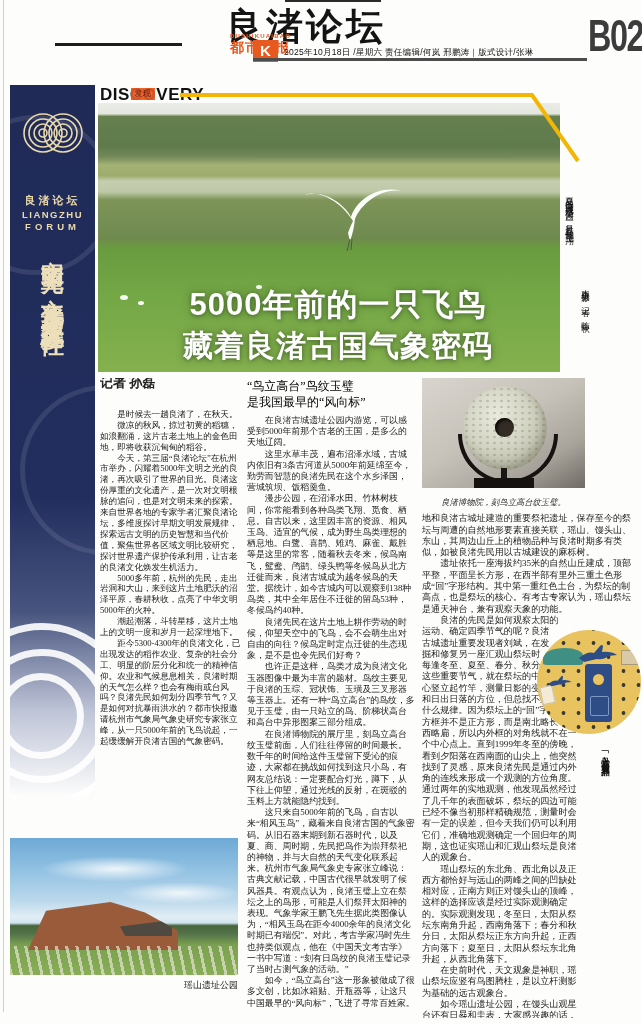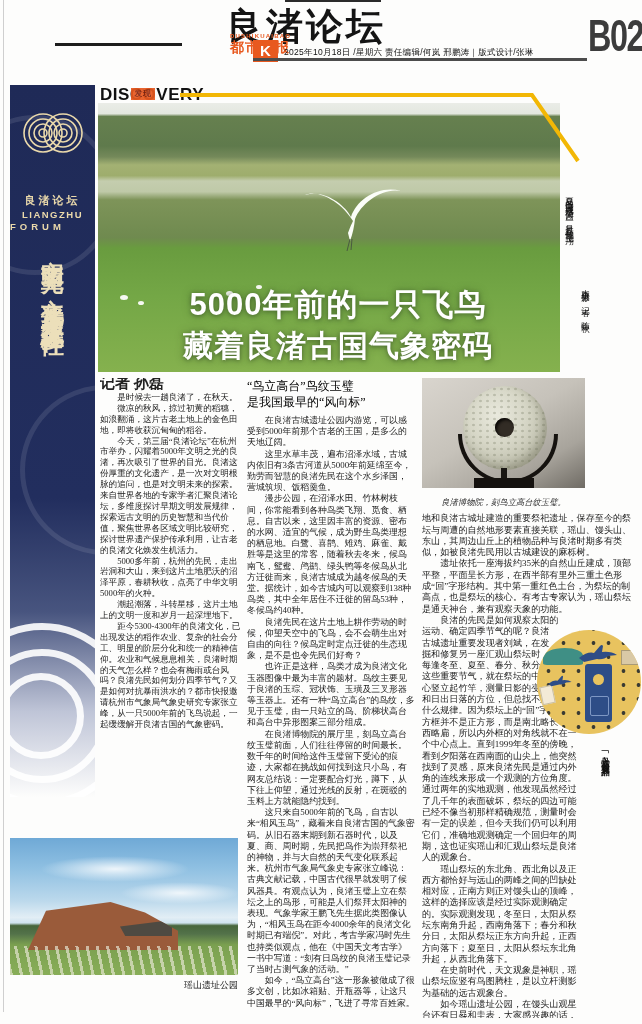--- a/index.html
+++ b/index.html
@@ -25,21 +25,21 @@
   #sidebar{left:10px;top:85px;width:85px;height:712px;overflow:hidden;
       background:linear-gradient(180deg,#1f2a57 0%,#222e5e 58%,rgba(40,55,105,.85) 74%,
       rgba(90,105,155,.38) 88%,rgba(255,255,255,0) 100%);}
   .ripple{position:absolute;border-radius:50%;border:7px solid rgba(255,255,255,.9);}
   .ripple.faint{border:5px solid rgba(255,255,255,.10);}
   #sb-logo{position:absolute;left:50%;top:22px;transform:translateX(-50%);}
   #sb-seal{position:absolute;left:0;top:108px;width:100%;text-align:center;
       font-family:"Liberation Serif",serif;font-size:11px;font-weight:700;color:#ead9ab;letter-spacing:3px;}
   #sb-latin1{position:absolute;left:0;top:124px;width:100%;text-align:center;font-size:9.5px;
       font-weight:700;color:#ead9ab;letter-spacing:1.5px;}
-  #sb-latin2{position:absolute;left:0;top:136px;width:100%;font-size:9.5px;
+  #sb-latin2{position:absolute;left:0;top:136px;width:100%;text-align:center;font-size:9.5px;
       font-weight:700;color:#ead9ab;letter-spacing:4px;}
   #sb-vtitle{position:absolute;left:50%;top:158px;transform:translateX(-50%);
       writing-mode:vertical-rl;text-orientation:upright;font-family:"Liberation Serif",serif;
       font-size:23px;font-weight:700;color:#ecdfba;letter-spacing:3px;line-height:1;}
   
   #discovery{left:100px;top:85px;font-size:17px;font-weight:800;color:#111;letter-spacing:.5px;}
   #discovery-badge{position:absolute;left:31px;top:3px;width:24px;height:12px;background:#e8591f;
       color:#7e2410;font-size:8px;font-weight:800;text-align:center;line-height:12px;opacity:.92;}
   #accent-line{left:95px;top:85px;width:547px;height:290px;pointer-events:none;z-index:4;}
   #hero{left:98px;top:103px;width:462px;height:269px;overflow:hidden;
@@ -53,21 +53,21 @@
   #headline .l1{font-size:31px;letter-spacing:1px;}
   #headline .l2{font-size:30px;letter-spacing:1px;}
   .vtext{writing-mode:vertical-rl;text-orientation:upright;font-size:8.5px;color:#111;
       letter-spacing:1.5px;line-height:1.3;}
   #hero-cap1{left:564px;top:190px;height:192px;}
   #hero-cap2{left:580px;top:283px;height:100px;}
   
   .col{line-height:1;}
   #col1{left:100px;top:378px;width:142px;height:457px;overflow:hidden;
       font-family:"Liberation Serif",serif;font-size:8.6px;line-height:10.9px;color:#222;}
-  #byline{font-size:15px;font-weight:700;margin-bottom:3px;}
+  #byline{font-size:13px;font-weight:700;margin-bottom:20px;}
   .para{margin:0;text-indent:2em;}
   .para.noind{text-indent:0;}
   #col2{left:247px;top:378px;width:168px;height:638px;overflow:hidden;
       font-family:"Liberation Serif",serif;font-size:8.9px;line-height:11.2px;color:#1c1c1c;}
   .subhead{font-size:12px;line-height:16px;font-weight:400;color:#000;text-indent:0;margin:0;}
   .subhead.after{margin-bottom:5px;}
   #col3{left:422px;top:378px;width:212px;height:640px;overflow:hidden;
       font-family:"Liberation Serif",serif;font-size:9.1px;line-height:11.3px;color:#1c1c1c;}
   
   #jade{width:163px;margin-bottom:5px;}
@@ -202,21 +202,21 @@
   <p class="para">5000多年前，杭州的先民，走出岩洞和大山，来到这片土地肥沃的沼泽平原，春耕秋收，点亮了中华文明5000年的火种。</p>
   <p class="para">潮起潮落，斗转星移，这片土地上的文明一度和岁月一起深埋地下。</p>
   <p class="para">距今5300-4300年的良渚文化，已出现发达的稻作农业、复杂的社会分工、明显的阶层分化和统一的精神信仰。农业和气候息息相关，良渚时期的天气怎么样？也会有梅雨或台风吗？良渚先民如何划分四季节气？又是如何对抗暴雨洪水的？都市快报邀请杭州市气象局气象史研究专家张立峰，从一只5000年前的飞鸟说起，一起缓缓解开良渚古国的气象密码。</p>
 </div>
 
 <div class="abs col" id="col2">
   <p class="subhead">“鸟立高台”鸟纹玉璧</p>
   <p class="subhead after">是我国最早的“风向标”</p>
   <p class="para">在良渚古城遗址公园内游览，可以感受到5000年前那个古老的王国，是多么的天地辽阔。</p>
   <p class="para">这里水草丰茂，遍布沼泽水域，古城内依旧有3条古河道从5000年前延绵至今，勤劳而智慧的良渚先民在这个水乡泽国，营城筑坝、饭稻羹鱼。</p>
-  <p class="para">漫步公园，在沼泽水田、竹林树枝间，你常能看到各种鸟类飞翔、觅食、栖息。自古以来，这里因丰富的资源、密布的水网、适宜的气候，成为野生鸟类理想的栖息地。白鹭、喜鹊、雉鸡、麻雀、戴胜等是这里的常客，随着秋去冬来，候鸟南飞，鸳鸯、鸬鹚、绿头鸭等冬候鸟从北方迁徙而来，良渚古城成为越冬候鸟的天堂。据统计，如今古城内可以观察到138种鸟类，其中全年居住不迁徙的留鸟53种，冬候鸟约40种。</p>
+  <p class="para">漫步公园，在沼泽水田、竹林树枝间，你常能看到各种鸟类飞翔、觅食、栖息。自古以来，这里因丰富的资源、相风玉鸟、适宜的气候，成为野生鸟类理想的栖息地。白鹭、喜鹊、雉鸡、麻雀、戴胜等是这里的常客，随着秋去冬来，候鸟南飞，鸳鸯、鸬鹚、绿头鸭等冬候鸟从北方迁徙而来，良渚古城成为越冬候鸟的天堂。据统计，如今古城内可以观察到138种鸟类，其中全年居住不迁徙的留鸟53种，冬候鸟约40种。</p>
   <p class="para">良渚先民在这片土地上耕作劳动的时候，仰望天空中的飞鸟，会不会萌生出对自由的向往？候鸟定时定点迁徙的生态现象，是不是也令先民们好奇？</p>
   <p class="para">也许正是这样，鸟类才成为良渚文化玉器图像中最为丰富的题材。鸟纹主要见于良渚的玉琮、冠状饰、玉璜及三叉形器等玉器上。还有一种“鸟立高台”的鸟纹，多见于玉璧，由一只站立的鸟、阶梯状高台和高台中异形图案三部分组成。</p>
   <p class="para">在良渚博物院的展厅里，刻鸟立高台纹玉璧前面，人们往往停留的时间最长。数千年的时间给这件玉璧留下受沁的痕迹，大家都在挑战如何找到这只小鸟，有网友总结说：一定要配合灯光，蹲下，从下往上仰望，通过光线的反射，在斑驳的玉料上方就能隐约找到。</p>
   <p class="para">这只来自5000年前的飞鸟，自古以来“相风玉鸟”，藏着来自良渚古国的气象密码。从旧石器末期到新石器时代，以及夏、商、周时期，先民把鸟作为崇拜祭祀的神物，并与大自然的天气变化联系起来。杭州市气象局气象史专家张立峰说：古典文献记载，中国古代很早就发明了候风器具。有观点认为，良渚玉璧上立在祭坛之上的鸟形，可能是人们祭拜太阳神的表现。气象学家王鹏飞先生据此类图像认为，“相风玉鸟在距今4000余年的良渚文化时期已有端倪”。对此，考古学家冯时先生也持类似观点，他在《中国天文考古学》一书中写道：“刻有日鸟纹的良渚玉璧记录了当时占测气象的活动。”</p>
   <p class="para">如今，“鸟立高台”这一形象被做成了很多文创，比如冰箱贴、开瓶器等，让这只中国最早的“风向标”，飞进了寻常百姓家。</p>
 
 </div>
 
 <div class="abs col" id="col3">
   <div id="jade">

